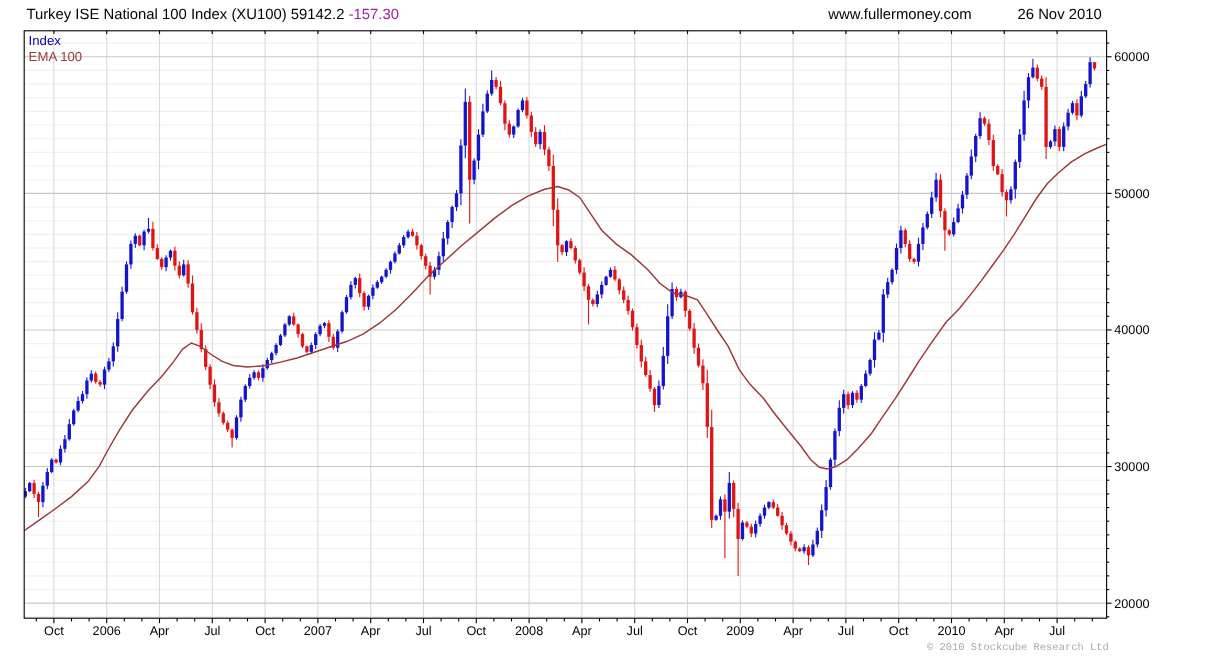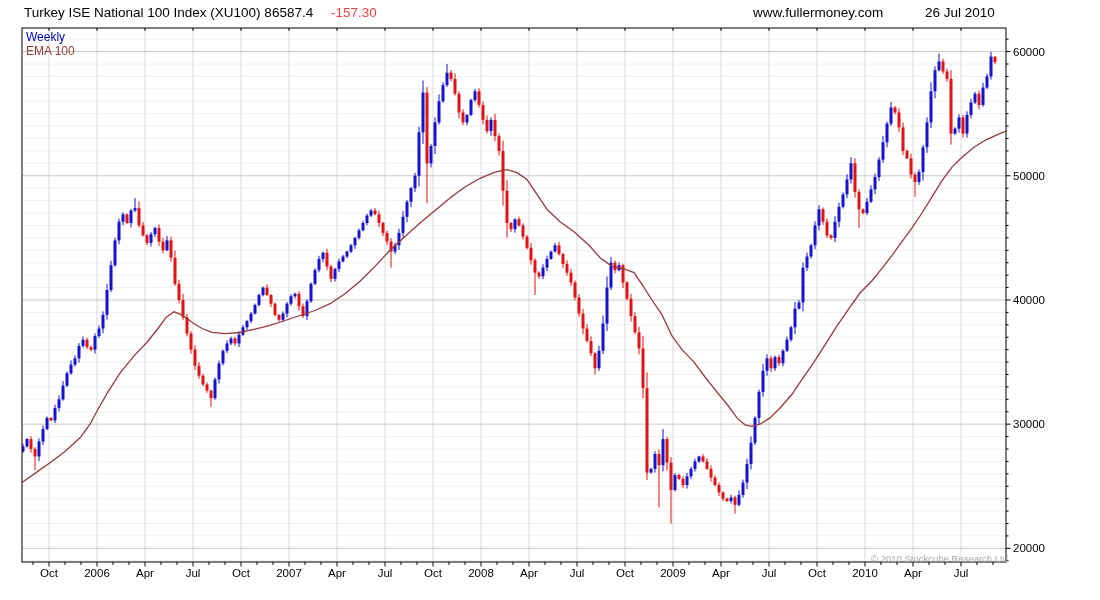--- a/index.html
+++ b/index.html
@@ -1,37 +1,37 @@
 <!DOCTYPE html>
 <html><head>
 <meta charset="utf-8">
 <style>
   html,body{margin:0;padding:0;background:#fff;width:1100px;height:600px;overflow:hidden;
     font-family:"Liberation Sans","DejaVu Sans",sans-serif;}
   #stage{position:relative;width:1100px;height:600px;background:#fff;}
   .hdr{position:absolute;top:5px;font-size:13.5px;color:#000;white-space:nowrap;}
   #title{left:24px;}
-  #chg{color:#ef4444;margin-left:14px;}
+  #chg{color:#a21caf;}
   #site{left:753px;text-align:right;}
   #date{left:925px;}
   #legend{position:absolute;left:26px;top:30px;font-size:12px;line-height:14px;}
   #lg-weekly{color:#0000b8;}
   #lg-ema{color:#993939;}
-  #copyright{position:absolute;top:553px;right:92px;font-size:9.5px;color:#a8a8a8;}
+  #copyright{position:absolute;top:583px;right:92px;font-size:9.5px;color:#a8a8a8;font-family:Liberation Mono, monospace;}
   svg text{font-family:"Liberation Sans","DejaVu Sans",sans-serif;}
 </style>
 </head>
 <body>
 
 <div id="stage">
-  <div class="hdr" id="title"><span>Turkey ISE National 100 Index (XU100) 86587.4</span>
+  <div class="hdr" id="title"><span>Turkey ISE National 100 Index (XU100) 59142.2</span>
     <span id="chg">-157.30</span>
   </div>
   <div class="hdr" id="site">www.fullermoney.com</div>
-  <div class="hdr" id="date">26 Jul 2010</div>
+  <div class="hdr" id="date">26 Nov 2010</div>
 
   <svg id="chart" width="1100" height="600" viewBox="0 0 1100 600">
       <defs>
         <clipPath id="plotclip">
           <rect x="22" y="28" width="984" height="534"></rect>
         </clipPath>
       </defs>
       <line x1="22" y1="560.7581395348836" x2="1006" y2="560.7581395348836" stroke="#f0f0f0" stroke-width="1"></line>
       <line x1="22" y1="535.9209302325581" x2="1006" y2="535.9209302325581" stroke="#f0f0f0" stroke-width="1"></line>
       <line x1="22" y1="523.5023255813953" x2="1006" y2="523.5023255813953" stroke="#f0f0f0" stroke-width="1"></line>
@@ -732,18 +732,18 @@
         <line x1="991" y1="51.96790697674419" x2="991" y2="79.5127291638826" stroke="#1414cc" stroke-width="1"></line>
         <rect x="989.5" y="56.562790697674416" width="3" height="19.86976744186046" fill="#1414cc"></rect>
         <line x1="995" y1="56.562790697674416" x2="995" y2="64.02124303119889" stroke="#df1414" stroke-width="1"></line>
         <rect x="993.5" y="56.562790697674416" width="3" height="5.687720930232558" fill="#df1414"></rect>
       </g>
       <polyline points="22,482.5 36,472.6 50,462.7 65,451.5 80,437.8 90,424.2 98,409.3 108,391.9 120,373.2 134,355.9 147,342.2 158,328.5 166,317.4 174,311.8 182,314.9 192,322.3 202,328.5 212,332.3 225,333.7 240,332.5 255,329.2 270,325.4 285,320.5 300,315.5 315,310.5 330,303.7 345,293.8 360,281.3 375,266.4 390,250.3 405,236.6 420,223.0 435,210.6 450,198.1 465,187.0 480,178.3 495,172.1 507,169.6 517,172.7 527,179.5 537,194.4 547,209.3 560,221.7 574,231.7 589,245.3 600,257.7 612,266.4 624,268.9 634,272.6 642,284.4 652,300.0 662,314.9 672,336.0 682,349.6 694,362.1 705,377.0 717,392.1 728,405.5 737,417.9 745,424.8 752,426.3 760,424.2 770,417.9 780,408.0 792,394.3 802,379.4 814,362.1 826,343.4 836,327.3 848,309.9 860,293.0 872,280.7 882,268.3 892,255.3 902,241.6 912,227.9 922,213.0 932,196.9 942,180.7 952,167.1 962,157.2 974,147.2 986,139.8 997,134.8 1006,131.1" fill="none" stroke="#993939" stroke-width="1.3" clip-path="url(#plotclip)"></polyline>
       <rect x="22" y="28" width="984" height="534" fill="none" stroke="#000000" stroke-width="1"></rect>
     </svg>
 
   <div id="legend">
-    <div id="lg-weekly">Weekly</div>
+    <div id="lg-weekly">Index</div>
     <div id="lg-ema">EMA 100</div>
   </div>
 
   <div id="copyright">© 2010 Stockcube Research Ltd</div>
 </div>
 
 </body></html>

